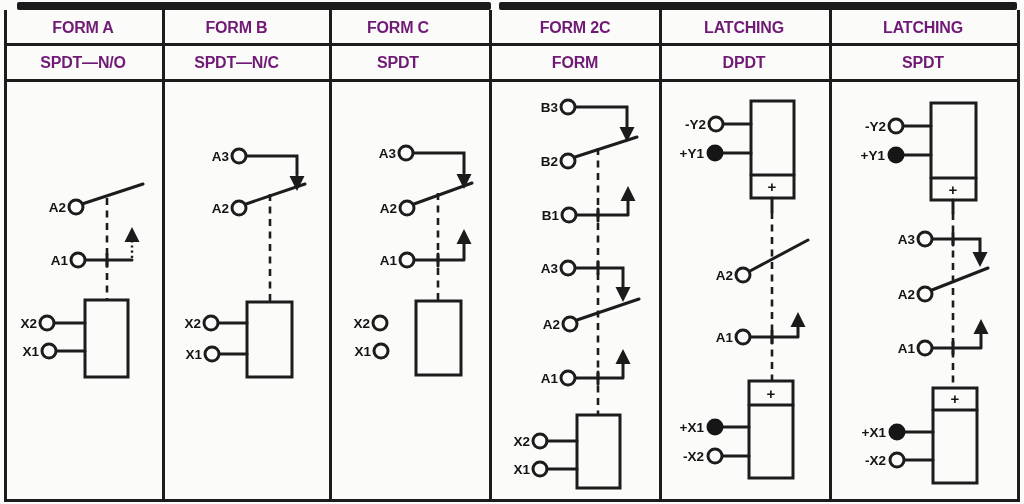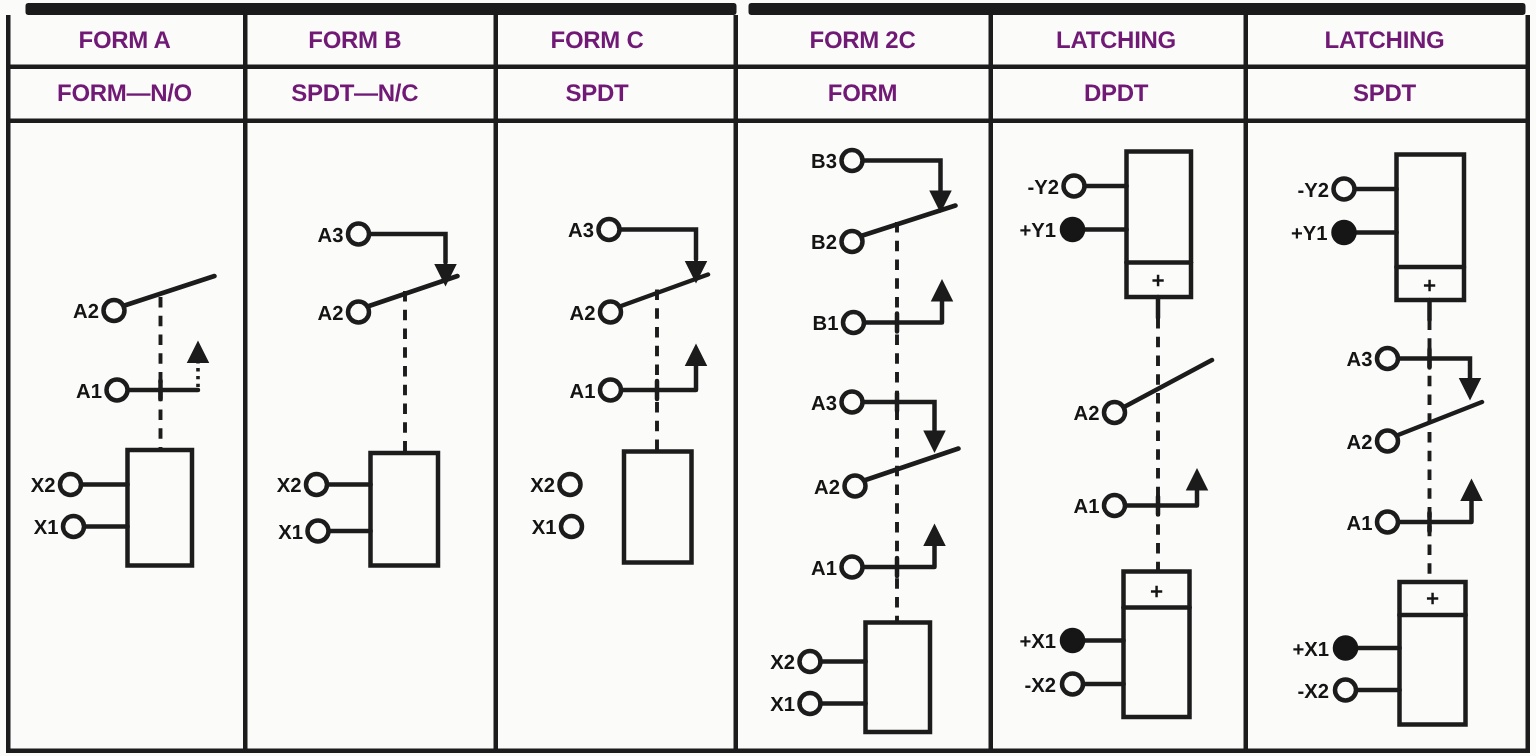--- a/index.html
+++ b/index.html
@@ -45,21 +45,21 @@
   <div class="vline" style="left:489px;"></div>
   <div class="vline" style="left:659px;"></div>
   <div class="vline" style="left:829px;"></div>
   <div class="vline" style="left:1017px;"></div>
   <div class="hline" style="top:43px;height:3px;"></div>
   <div class="hline" style="top:78.5px;height:3.5px;"></div>
   <div class="hline" style="top:498.5px;height:3px;"></div>
 
   <div class="hcol" style="left:4px;width:158px;">
     <div class="hcell hform">FORM A</div>
-    <div class="hcell htype">FORM—N/O</div>
+    <div class="hcell htype">SPDT—N/O</div>
   </div>
   <div class="hcol" style="left:162px;width:149px;">
     <div class="hcell hform">FORM B</div>
     <div class="hcell htype">SPDT—N/C</div>
   </div>
   <div class="hcol" style="left:329px;width:138px;">
     <div class="hcell hform">FORM C</div>
     <div class="hcell htype">SPDT</div>
   </div>
   <div class="hcol" style="left:489px;width:172px;">

